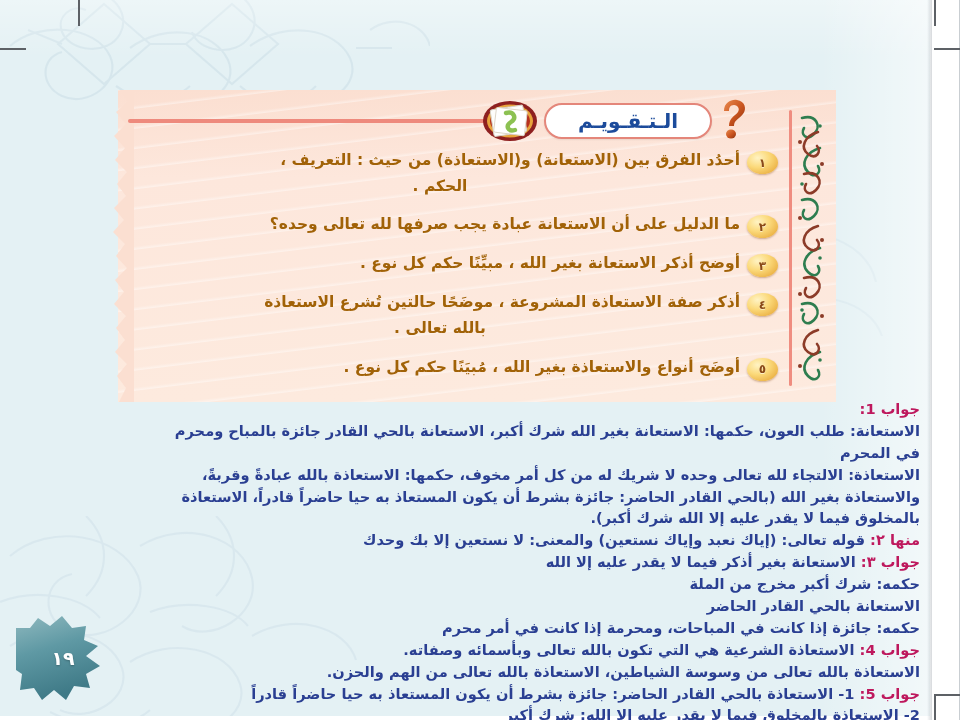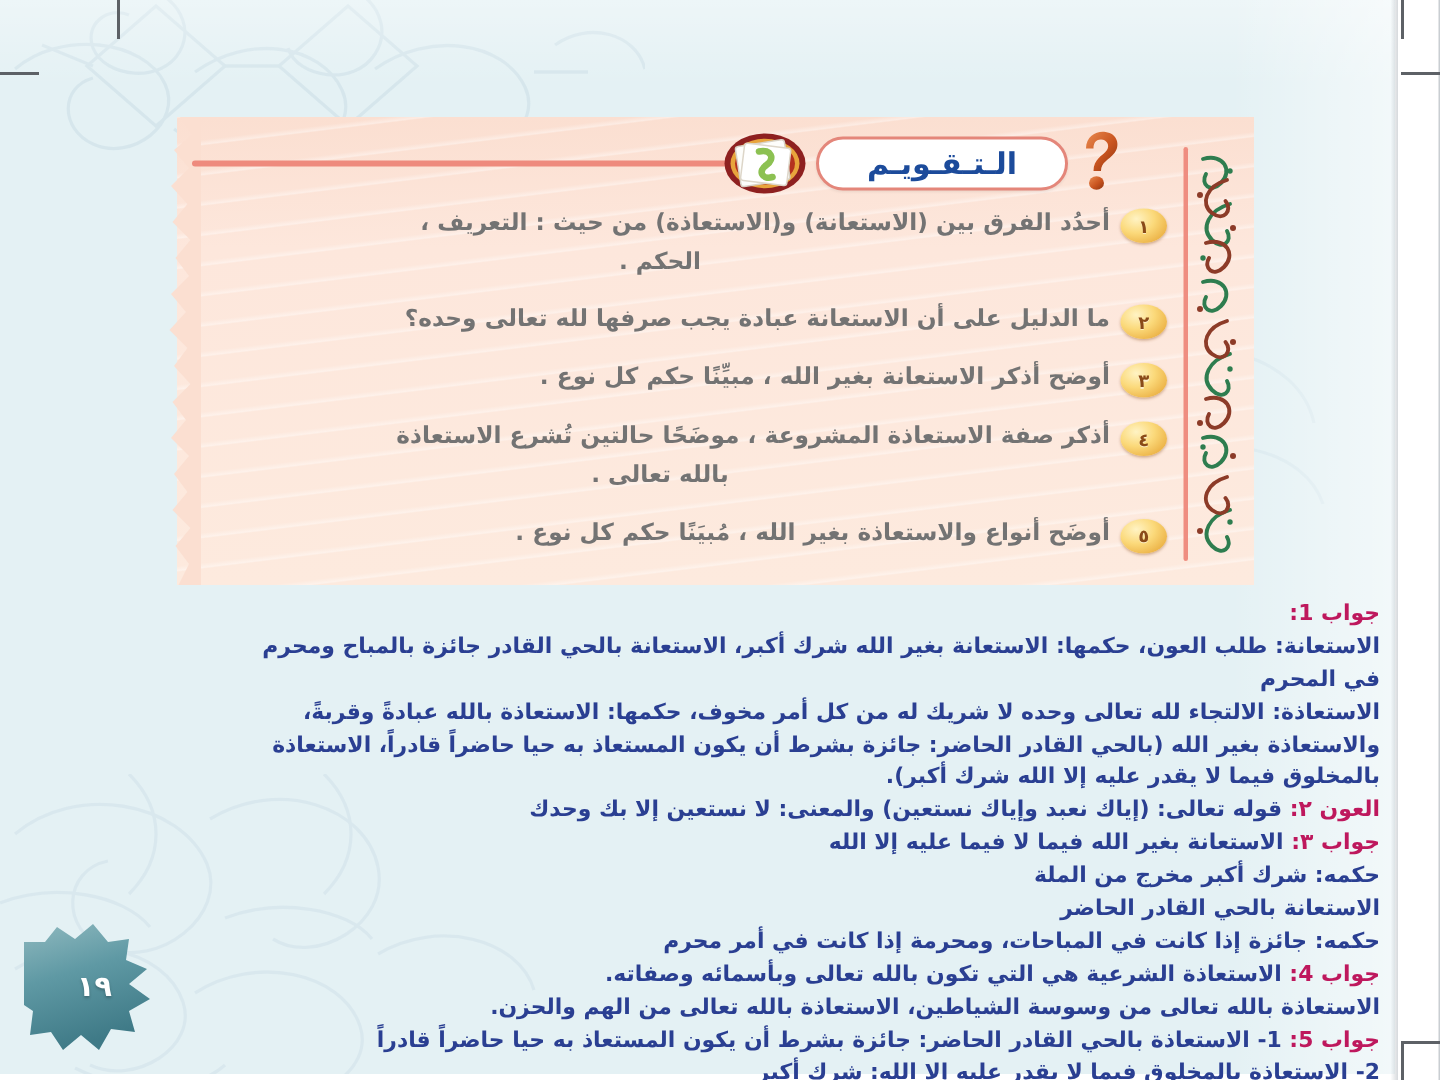--- a/index.html
+++ b/index.html
@@ -52,21 +52,21 @@
   #sheet-edge-shadow {
     position: absolute; right: 28px; top: 0;
     width: 5px; height: 720px;
     background: linear-gradient(to left, rgba(120,130,140,0.30), rgba(120,130,140,0));
     pointer-events: none;
   }
 
   
   #pink-panel {
     position: absolute;
-    left: 118px; top: 78px;
+    left: 118px; top: 90px;
     width: 718px; height: 312px;
   }
   #pink-bg {
     position: absolute; inset: 0;
     background: linear-gradient(to bottom, #fbdfd1 0%, #fde7dc 28%, #fdeade 100%);
   }
   
   #pink-streaks {
     position: absolute; inset: 0;
     background: repeating-linear-gradient(
@@ -166,21 +166,21 @@
   .q-badge .num {
     position: absolute; inset: 0;
     display: flex; align-items: center; justify-content: center;
     font-size: 12px; font-weight: bold;
     color: #8a4a18;
     text-shadow: 0 1px 0 rgba(255,255,255,0.55);
   }
   .q-text {
     font-size: 15.5px;
     font-weight: bold;
-    color: #737373;
+    color: #a16207;
     line-height: 1.66;
     text-align: right;
     flex: 1;
   }
 
   
   #answers {
     position: absolute;
     right: 40px; left: 120px;
     top: 398px;
@@ -418,22 +418,22 @@
     </div>
   </div>
 
   <div id="answers">
       <div class="a-line right"><span class="a-lbl">جواب 1:</span></div>
       <div class="a-line right"><span>الاستعانة: طلب العون، حكمها: الاستعانة بغير الله شرك أكبر، الاستعانة بالحي القادر جائزة بالمباح ومحرم</span></div>
       <div class="a-line center"><span>في المحرم</span></div>
       <div class="a-line right"><span>الاستعاذة: الالتجاء لله تعالى وحده لا شريك له من كل أمر مخوف، حكمها: الاستعاذة بالله عبادةً وقربةً،</span></div>
       <div class="a-line right"><span>والاستعاذة بغير الله (بالحي القادر الحاضر: جائزة بشرط أن يكون المستعاذ به حيا حاضراً قادراً، الاستعاذة</span></div>
       <div class="a-line center"><span>بالمخلوق فيما لا يقدر عليه إلا الله شرك أكبر).</span></div>
-      <div class="a-line center"><span class="a-lbl">العون ٢:</span><span> قوله تعالى: (إياك نعبد وإياك نستعين) والمعنى: لا نستعين إلا بك وحدك</span></div>
-      <div class="a-line center"><span class="a-lbl">جواب ٣:</span><span> الاستعانة بغير الله فيما لا فيما عليه إلا الله</span></div>
+      <div class="a-line center"><span class="a-lbl">منها ٢:</span><span> قوله تعالى: (إياك نعبد وإياك نستعين) والمعنى: لا نستعين إلا بك وحدك</span></div>
+      <div class="a-line center"><span class="a-lbl">جواب ٣:</span><span> الاستعانة بغير أذكر فيما لا يقدر عليه إلا الله</span></div>
       <div class="a-line center"><span>حكمه: شرك أكبر مخرج من الملة</span></div>
       <div class="a-line center"><span>الاستعانة بالحي القادر الحاضر</span></div>
       <div class="a-line center"><span>حكمه: جائزة إذا كانت في المباحات، ومحرمة إذا كانت في أمر محرم</span></div>
       <div class="a-line center"><span class="a-lbl">جواب 4:</span><span> الاستعاذة الشرعية هي التي تكون بالله تعالى وبأسمائه وصفاته.</span></div>
       <div class="a-line center"><span>الاستعاذة بالله تعالى من وسوسة الشياطين، الاستعاذة بالله تعالى من الهم والحزن.</span></div>
       <div class="a-line center"><span class="a-lbl">جواب 5:</span><span> 1- الاستعاذة بالحي القادر الحاضر: جائزة بشرط أن يكون المستعاذ به حيا حاضراً قادراً</span></div>
       <div class="a-line center"><span>2- الاستعاذة بالمخلوق فيما لا يقدر عليه إلا الله: شرك أكبر</span></div>
     </div>
 
   <div id="page-badge">

